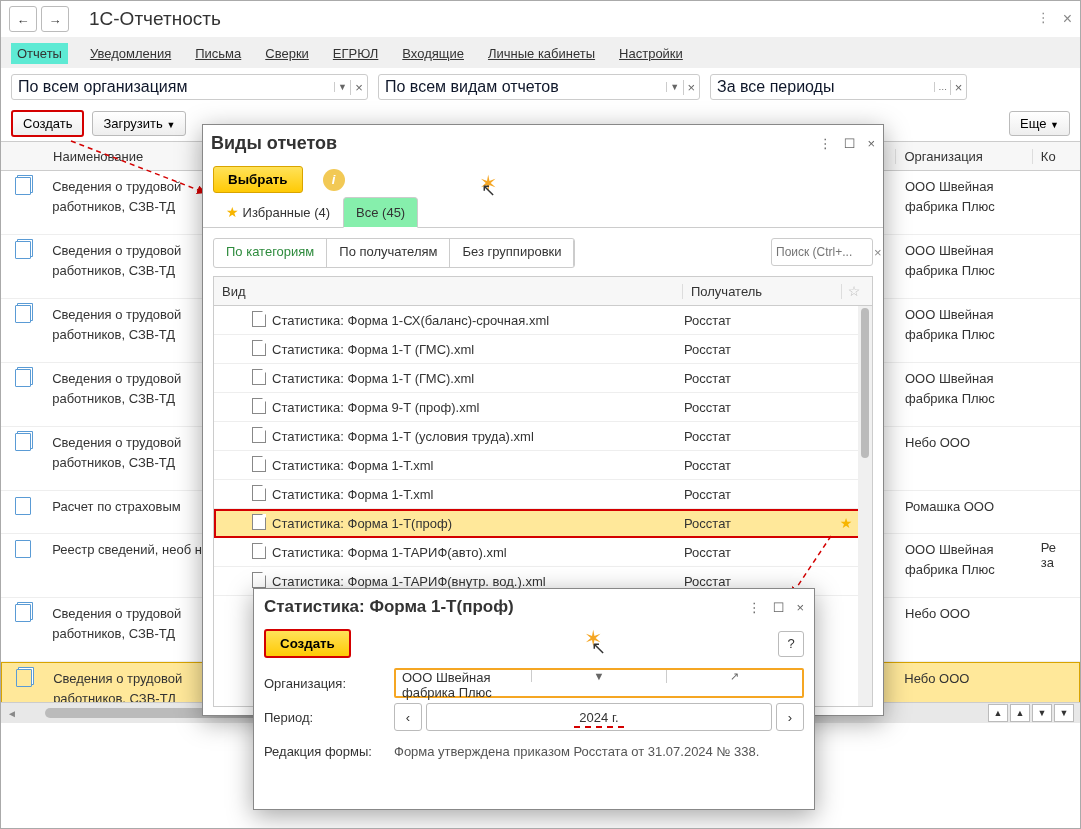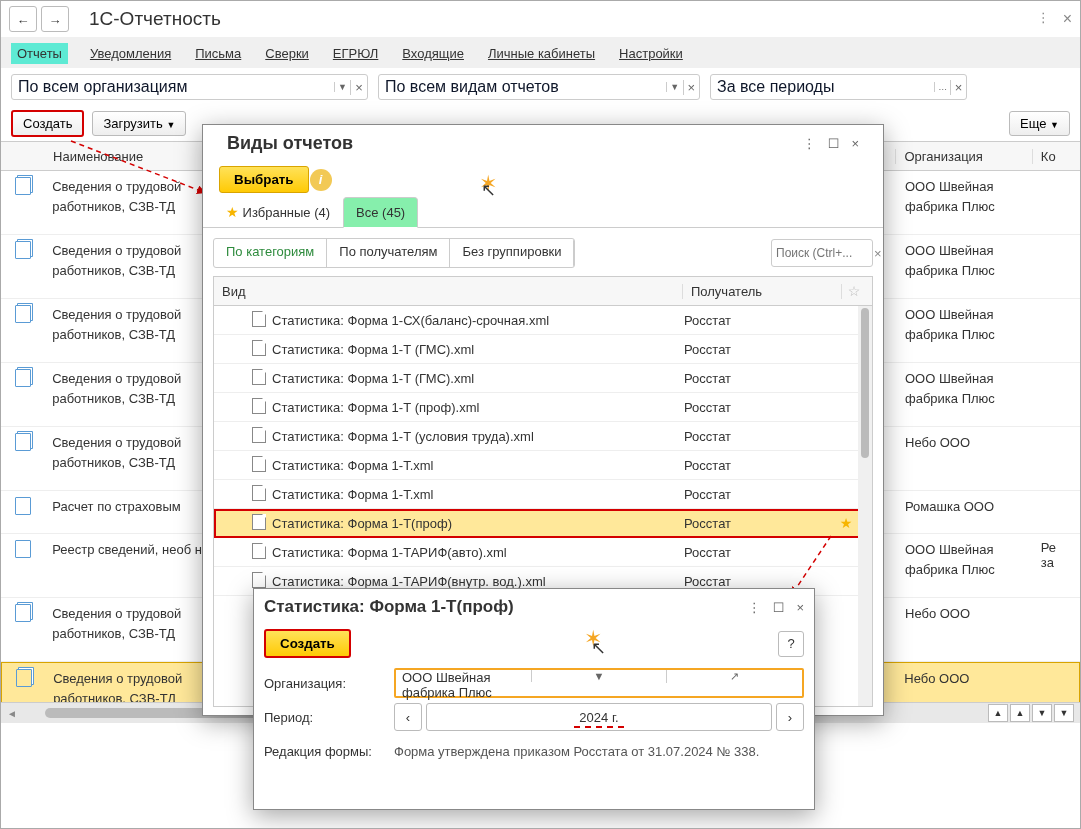--- a/index.html
+++ b/index.html
@@ -45,38 +45,38 @@
 .trow.sel{background:#ffe89a;border:1px solid #d9a400}
 .doc-ico{display:inline-block;width:14px;height:16px;border:1px solid #5a9bd5;border-radius:1px;position:relative}
 .doc-ico.dup{box-shadow:2px -2px 0 -1px #fff,2px -2px 0 0 #5a9bd5}
 
 .hscroll{height:20px;background:#e8e8e8;display:flex;align-items:center;padding:0 6px}
 .hscroll .thumb{height:10px;background:#bbb;border-radius:5px;width:640px;margin-left:28px}
 .hscroll .navicons{margin-left:auto;display:flex;gap:2px}
 .hscroll .sq{width:18px;height:16px;border:1px solid #bbb;background:#fff;font-size:9px;display:flex;align-items:center;justify-content:center}
 
 .modal1{position:absolute;left:201px;top:123px;width:680px;height:590px;background:#fff;border:1px solid #888;box-shadow:0 6px 24px rgba(0,0,0,.35)}
-.m1-h{display:flex;align-items:center;padding:8px 24px}
+.m1-h{display:flex;align-items:center;padding:8px 8px}
 .m1-title{font-size:18px;font-weight:bold}
 .m1-h .right{margin-left:auto;display:flex;gap:12px;color:#666}
-.m1-act{display:flex;align-items:center;padding:4px 16px;gap:1px}
+.m1-act{display:flex;align-items:center;padding:4px 10px;gap:20px}
 .ybtn{background:linear-gradient(#ffe259,#ffca05);border:1px solid #d9a400;padding:5px 14px;border-radius:3px;font-weight:bold;cursor:pointer}
 .ibtn{width:22px;height:22px;border-radius:50%;background:#f2c955;color:#fff;display:flex;align-items:center;justify-content:center;font-weight:bold;font-style:italic}
 .m1-tabs{display:flex;padding:0 10px;border-bottom:1px solid #ccc}
 .m1-tab{padding:6px 12px;border:1px solid transparent;cursor:pointer;display:flex;align-items:center;gap:4px}
 .m1-tab.active{border:1px solid #ccc;border-bottom-color:#fff;background:#86efac;border-radius:4px 4px 0 0;margin-bottom:-1px}
 .star{color:#f7b500;font-size:14px}
 .star.gray{color:#bbb}
 .m1-body{padding:10px}
 .m1-filters{display:flex;border:1px solid #ccc;border-radius:3px;height:28px;overflow:hidden}
 .m1-f{padding:5px 12px;border-right:1px solid #ccc;cursor:pointer}
 .m1-f.active{color:#2e8b3d}
 .m1-search{margin-left:auto;width:100px;display:flex;align-items:center;border:1px solid #ccc;border-radius:3px;height:26px}
 .m1-search input{border:none;width:90px;font-size:12px;padding:0 4px;color:#0369a1;outline:none}
-.m1-filterrow{display:flex;align-items:center;}
+.m1-filterrow{display:flex;}
 .m1-thead{display:flex;background:#f7f7f7;border:1px solid #ccc;height:28px;align-items:center;margin-top:8px}
 .m1-thead .mc1{width:460px;padding-left:8px;border-right:1px solid #ddd}
 .m1-thead .mc2{width:150px;padding-left:8px;border-right:1px solid #ddd}
 .m1-thead .mc3{width:24px;text-align:center}
 .m1-tbody{border-left:1px solid #ccc;border-right:1px solid #ccc;border-bottom:1px solid #ccc;height:400px;overflow:hidden;position:relative}
 .m1r{display:flex;height:28px;align-items:center;border-bottom:1px solid #eee}
 .m1r .mi{width:52px;text-align:right;padding-right:6px;color:#888}
 .m1r .mt{width:412px}
 .m1r .mp{width:150px}
 .m1r .ms{width:24px;text-align:center}
@@ -294,21 +294,21 @@
             <div class="ms"></div>
           </div>
           <div class="m1r">
             <div class="mi"><span class="docico"></span></div>
             <div class="mt">Статистика: Форма 1-Т (ГМС).xml</div>
             <div class="mp">Росстат</div>
             <div class="ms"></div>
           </div>
           <div class="m1r">
             <div class="mi"><span class="docico"></span></div>
-            <div class="mt">Статистика: Форма 1-Т (проф).xml</div>
+            <div class="mt">Статистика: Форма 9-Т (проф).xml</div>
             <div class="mp">Росстат</div>
             <div class="ms"></div>
           </div>
           <div class="m1r">
             <div class="mi"><span class="docico"></span></div>
             <div class="mt">Статистика: Форма 1-Т (условия труда).xml</div>
             <div class="mp">Росстат</div>
             <div class="ms"></div>
           </div>
           <div class="m1r">

